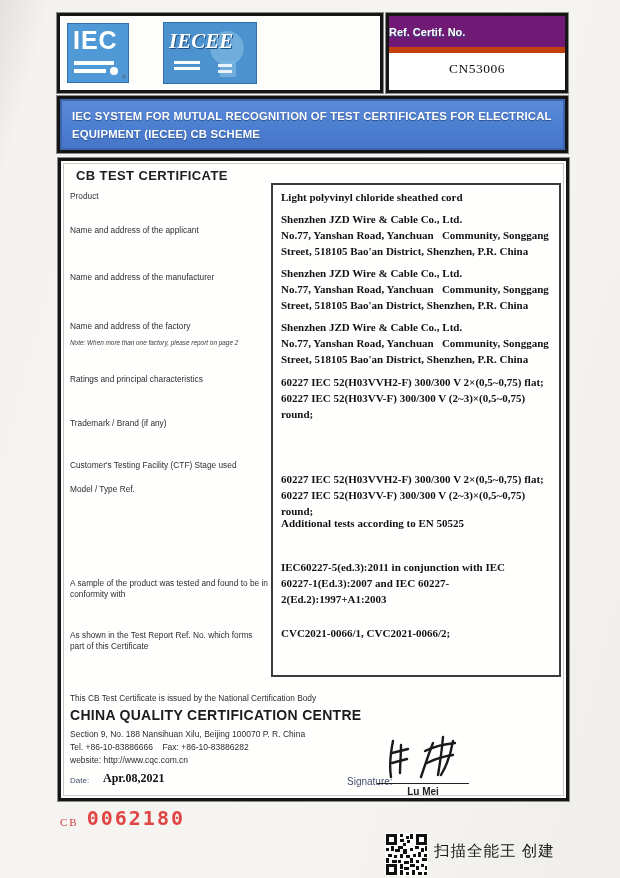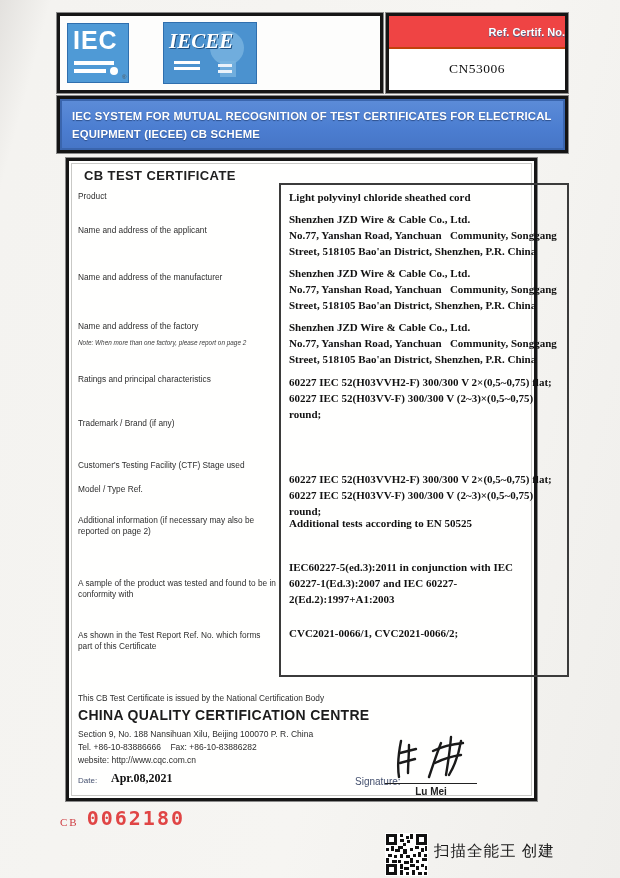--- a/index.html
+++ b/index.html
@@ -26,36 +26,36 @@
   .iecee-txt{position:absolute;left:5px;top:6px;color:#fff;font-weight:bold;font-style:italic;
              font-size:21px;font-family:"Liberation Serif",serif;
              text-shadow:1px 1px 0 #1e4f80;letter-spacing:0px;}
   .iecee-l1{position:absolute;left:10px;top:38px;width:26px;height:3px;background:#fff;}
   .iecee-l2{position:absolute;left:10px;top:44px;width:26px;height:3px;background:#fff;}
   .iecee-l3{position:absolute;left:54px;top:41px;width:14px;height:3px;background:#eaf2fa;}
   .iecee-l4{position:absolute;left:54px;top:47px;width:14px;height:3px;background:#eaf2fa;}
 
   .hdr-right{left:386px;top:13px;width:182px;height:80px;background:#fff;
              border:3px solid #161616;box-shadow:0 0 0 1px #8a8a8a;box-sizing:border-box;}
-  .ref-band{position:absolute;left:0;top:0;right:0;height:31px;background:#ef4444;
-            border-bottom:2px solid #c2410c;display:flex;align-items:center;justify-content:flex-end;}
+  .ref-band{position:absolute;left:0;top:0;right:0;height:31px;background:#701a75;
+            border-bottom:6px solid #c2410c;display:flex;align-items:center;justify-content:flex-start;}
   .ref-band span{color:#fff;font-weight:bold;font-size:11px;text-shadow:0 1px 1px #35618f;}
   .ref-val{position:absolute;left:0;top:31px;right:0;bottom:0;display:flex;align-items:center;
            justify-content:center;font-family:"Liberation Serif",serif;font-size:13.5px;
            letter-spacing:.5px;color:#111;}
 
   
   .banner{left:57px;top:96px;width:511px;height:57px;box-sizing:border-box;
           border:3px solid #141414;background:linear-gradient(180deg,#5d8cd8 0%,#4c7ed1 55%,#4675c6 100%);
           box-shadow:inset 0 0 0 2px #3a65ad,0 0 0 1px #8a8a8a;padding:7px 12px;}
   .banner span{color:#fff;font-weight:bold;font-size:11.3px;line-height:1.45;
                text-shadow:0 1px 1px #2c4f8c;letter-spacing:.2px;}
 
   
-  .main{left:66px;top:158px;width:471px;height:643px;background:#fffffe;
+  .main{left:58px;top:158px;width:511px;height:643px;background:#fffffe;
         border:3px solid #161616;box-shadow:0 0 0 1px #8a8a8a;box-sizing:border-box;}
   .main::before{content:"";position:absolute;inset:2px;border:1px solid #c9c9c6;pointer-events:none;}
   .cb-title{left:15px;top:7px;font-size:13px;font-weight:bold;color:#202020;letter-spacing:.4px;}
   .lbl{left:9px;width:198px;font-size:8.3px;color:#2e2e2e;line-height:1.35;}
   .note{left:9px;width:200px;font-size:6.4px;color:#3a3a3a;font-style:italic;}
   .valbox{left:210px;top:22px;width:290px;height:494px;border:2px solid #3b3b3b;box-sizing:border-box;}
   .val{left:8px;width:272px;font-family:"Liberation Serif",serif;font-weight:600;
        font-size:11px;color:#121212;line-height:1.48;white-space:pre-wrap;}
 
   .issued{left:9px;top:532px;font-size:8.3px;color:#2e2e2e;}
@@ -120,21 +120,20 @@
 
     <div class="abs lbl" style="top:30px">Product</div>
     <div class="abs lbl" style="top:64px">Name and address of the applicant</div>
     <div class="abs lbl" style="top:111px">Name and address of the manufacturer</div>
     <div class="abs lbl" style="top:160px">Name and address of the factory</div>
     <div class="abs note" style="top:178px">Note: When more than one factory, please report on page 2</div>
     <div class="abs lbl" style="top:213px">Ratings and principal characteristics</div>
     <div class="abs lbl" style="top:257px">Trademark / Brand (if any)</div>
     <div class="abs lbl" style="top:299px">Customer's Testing Facility (CTF) Stage used</div>
     <div class="abs lbl" style="top:323px">Model / Type Ref.</div>
-    <div class="abs lbl" style="top:354px">Additional information (if necessary may also be reported on page 2)</div>
     <div class="abs lbl" style="top:417px">A sample of the product was tested and found to be in conformity with</div>
     <div class="abs lbl" style="top:469px">As shown in the Test Report Ref. No. which forms part of this Certificate</div>
 
     <div class="abs valbox">
       <div class="abs val" style="top:4px">Light polyvinyl chloride sheathed cord</div>
 
       <div class="abs val" style="top:26px">Shenzhen JZD Wire &amp; Cable Co., Ltd.</div>
       <div class="abs val" style="top:42px">No.77, Yanshan Road, Yanchuan   Community, Songgang</div>
       <div class="abs val" style="top:58px">Street, 518105 Bao'an District, Shenzhen, P.R. China</div>
 

